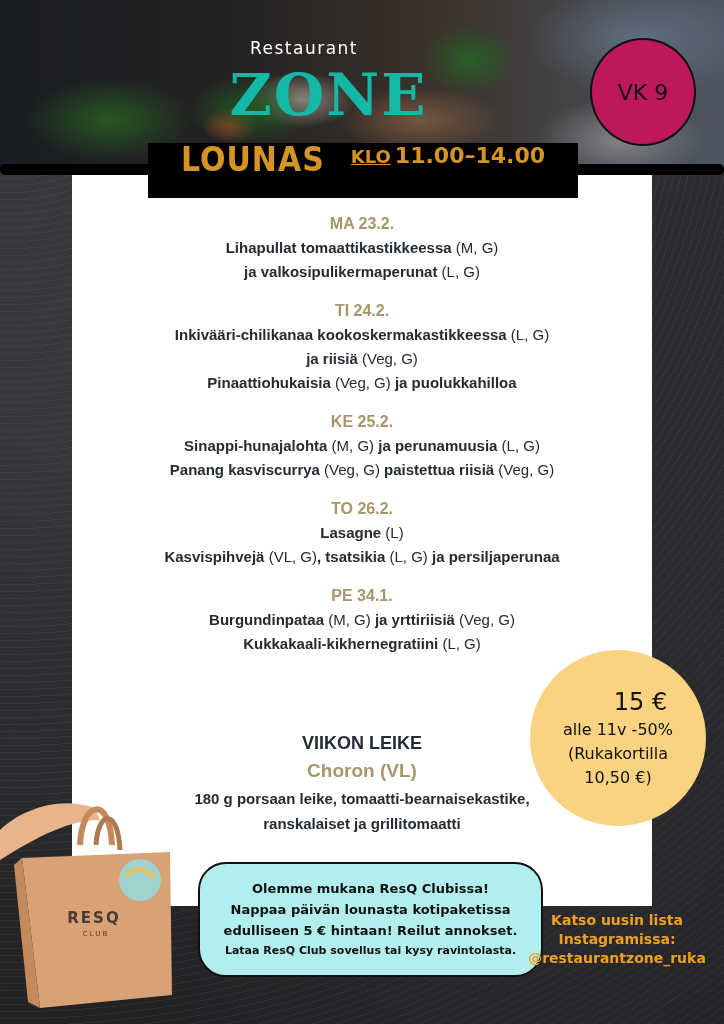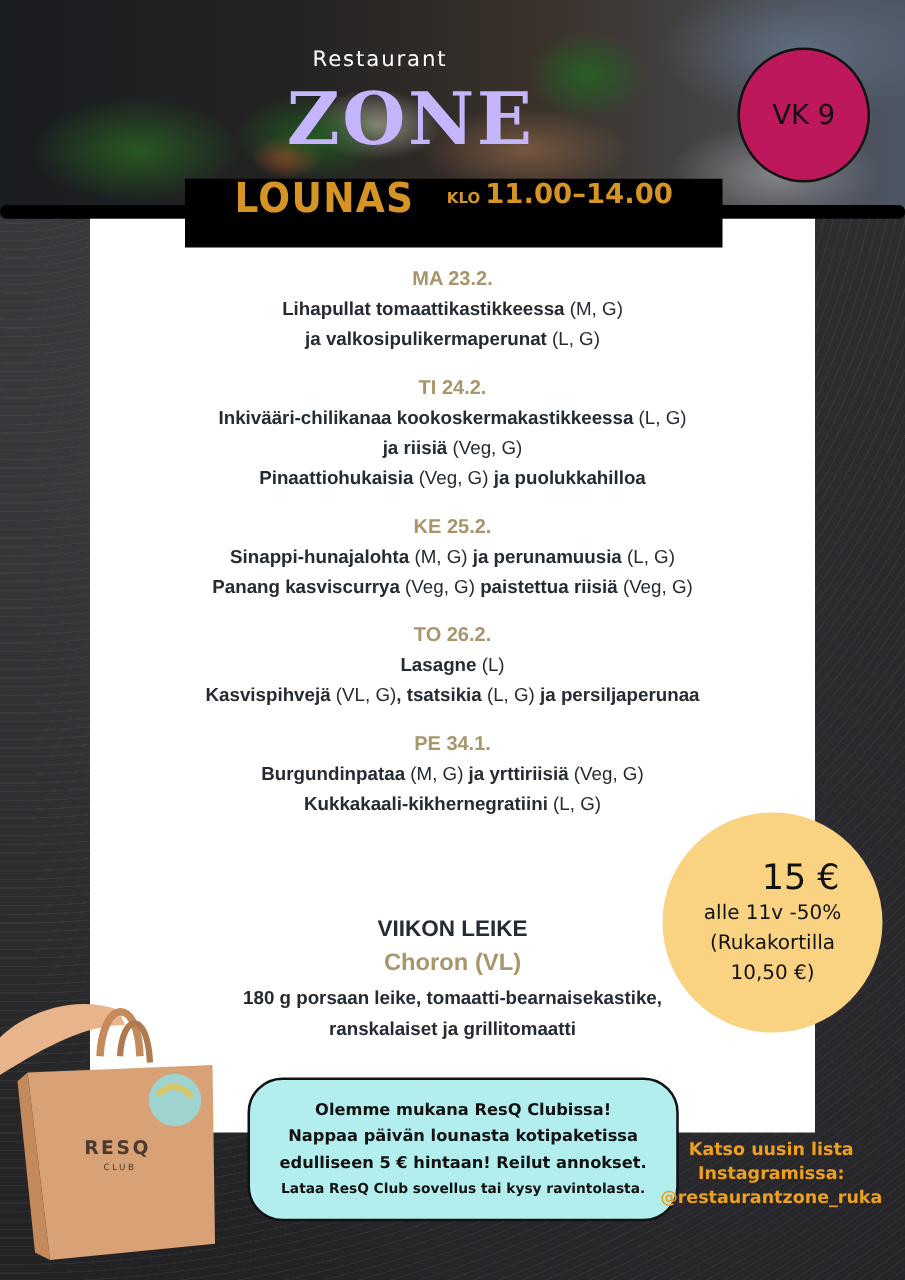--- a/index.html
+++ b/index.html
@@ -19,45 +19,45 @@
       radial-gradient(ellipse 70px 50px at 470px 60px, rgba(40,120,40,0.85), transparent 70%),
       radial-gradient(ellipse 40px 25px at 230px 125px, rgba(210,70,50,0.9), transparent 70%),
       radial-gradient(ellipse 110px 45px at 420px 120px, rgba(150,110,80,0.85), transparent 75%),
       radial-gradient(ellipse 80px 40px at 300px 100px, rgba(200,190,175,0.8), transparent 70%),
       radial-gradient(ellipse 160px 80px at 640px 40px, rgba(120,140,165,0.8), transparent 70%),
       radial-gradient(ellipse 120px 60px at 620px 140px, rgba(200,200,205,0.6), transparent 70%),
       linear-gradient(90deg,#1e2226 0%,#2c2a2a 35%,#463b33 60%,#5c6676 100%);}
   .hero-shade{position:absolute;inset:0;background:rgba(0,0,0,0.15);}
   .logo-small{position:absolute;top:38px;left:0;width:608px;text-align:center;color:#fff;
     font-size:17px;letter-spacing:1.5px;font-family:"DejaVu Sans",sans-serif;}
-  .logo-big{position:absolute;top:60px;left:0;width:657px;text-align:center;color:#c4b5fd;
+  .logo-big{position:absolute;top:60px;left:0;width:657px;text-align:center;color:#14b8a6;
     font-family:"DejaVu Serif",serif;font-weight:bold;font-size:58px;letter-spacing:2px;line-height:70px;}
   .hbar{position:absolute;left:0;top:164px;width:724px;height:11px;background:#000;border-radius:5px;}
   .lounas-box{position:absolute;left:148px;top:143px;width:430px;height:55px;background:#000;
     display:flex;justify-content:center;gap:26px;color:#d69424;}
   .lounas-title{font-family:"DejaVu Sans",sans-serif;font-weight:bold;font-size:30px;letter-spacing:1px;transform:scaleY(1.1);}
   .lounas-time{font-family:"DejaVu Sans",sans-serif;font-weight:bold;font-size:22px;}
-  .lounas-time .klo{font-size:12px;margin-right:4px;}
+  .lounas-time .klo{font-size:18px;margin-right:4px;text-decoration:underline;}
   .panel{position:absolute;left:72px;top:175px;width:580px;height:731px;background:#fff;}
   .menu{position:absolute;left:72px;top:212px;width:580px;text-align:center;color:#252b33;}
   .day{margin-bottom:15px;}
   .day-name{color:#a8966a;font-weight:bold;font-size:16px;line-height:24px;}
   .line{font-size:15px;line-height:24px;}
   .line b{font-weight:bold;}
   .weekly{position:absolute;left:72px;top:730px;width:580px;text-align:center;color:#252b33;}
   .weekly-title{font-weight:bold;font-size:18px;line-height:26px;}
   .weekly-dish{color:#a8966a;font-weight:bold;font-size:19px;line-height:30px;}
   .weekly-desc{font-weight:bold;font-size:15px;line-height:25px;}
   .vk{position:absolute;left:590px;top:38px;width:102px;height:104px;border-radius:50%;
     background:#be185d;border:2px solid #111;display:flex;align-items:center;justify-content:center;
     font-size:22px;color:#111;font-family:"DejaVu Sans",sans-serif;}
   .price{position:absolute;left:530px;top:650px;width:176px;height:176px;border-radius:50%;
     background:#f9d381;display:flex;flex-direction:column;align-items:center;justify-content:center;
     color:#111;text-align:center;font-family:"DejaVu Sans",sans-serif;}
-  .price-main{font-size:28px;line-height:32px;margin-left:45px;}
+  .price-main{font-size:24px;line-height:32px;margin-left:45px;}
   .price-sub{font-size:16px;line-height:24px;}
   .bag{position:absolute;left:0;top:790px;width:175px;height:234px;}
   .resq{position:absolute;left:160px;top:862px;width:341px;height:111px;background:#b3eeee;
     border:2px solid #111;border-radius:28px;text-align:center;color:#111;
     font-family:"DejaVu Sans",sans-serif;display:flex;flex-direction:column;justify-content:center;margin-left:38px;}
   .resq-l{font-weight:bold;font-size:13px;line-height:21px;}
   .resq-s{font-weight:bold;font-size:11px;line-height:20px;}
   .insta{position:absolute;left:510px;top:911px;width:214px;text-align:center;color:#eea020;
     font-weight:bold;font-size:14px;line-height:19px;font-family:"DejaVu Sans",sans-serif;}
 </style>

